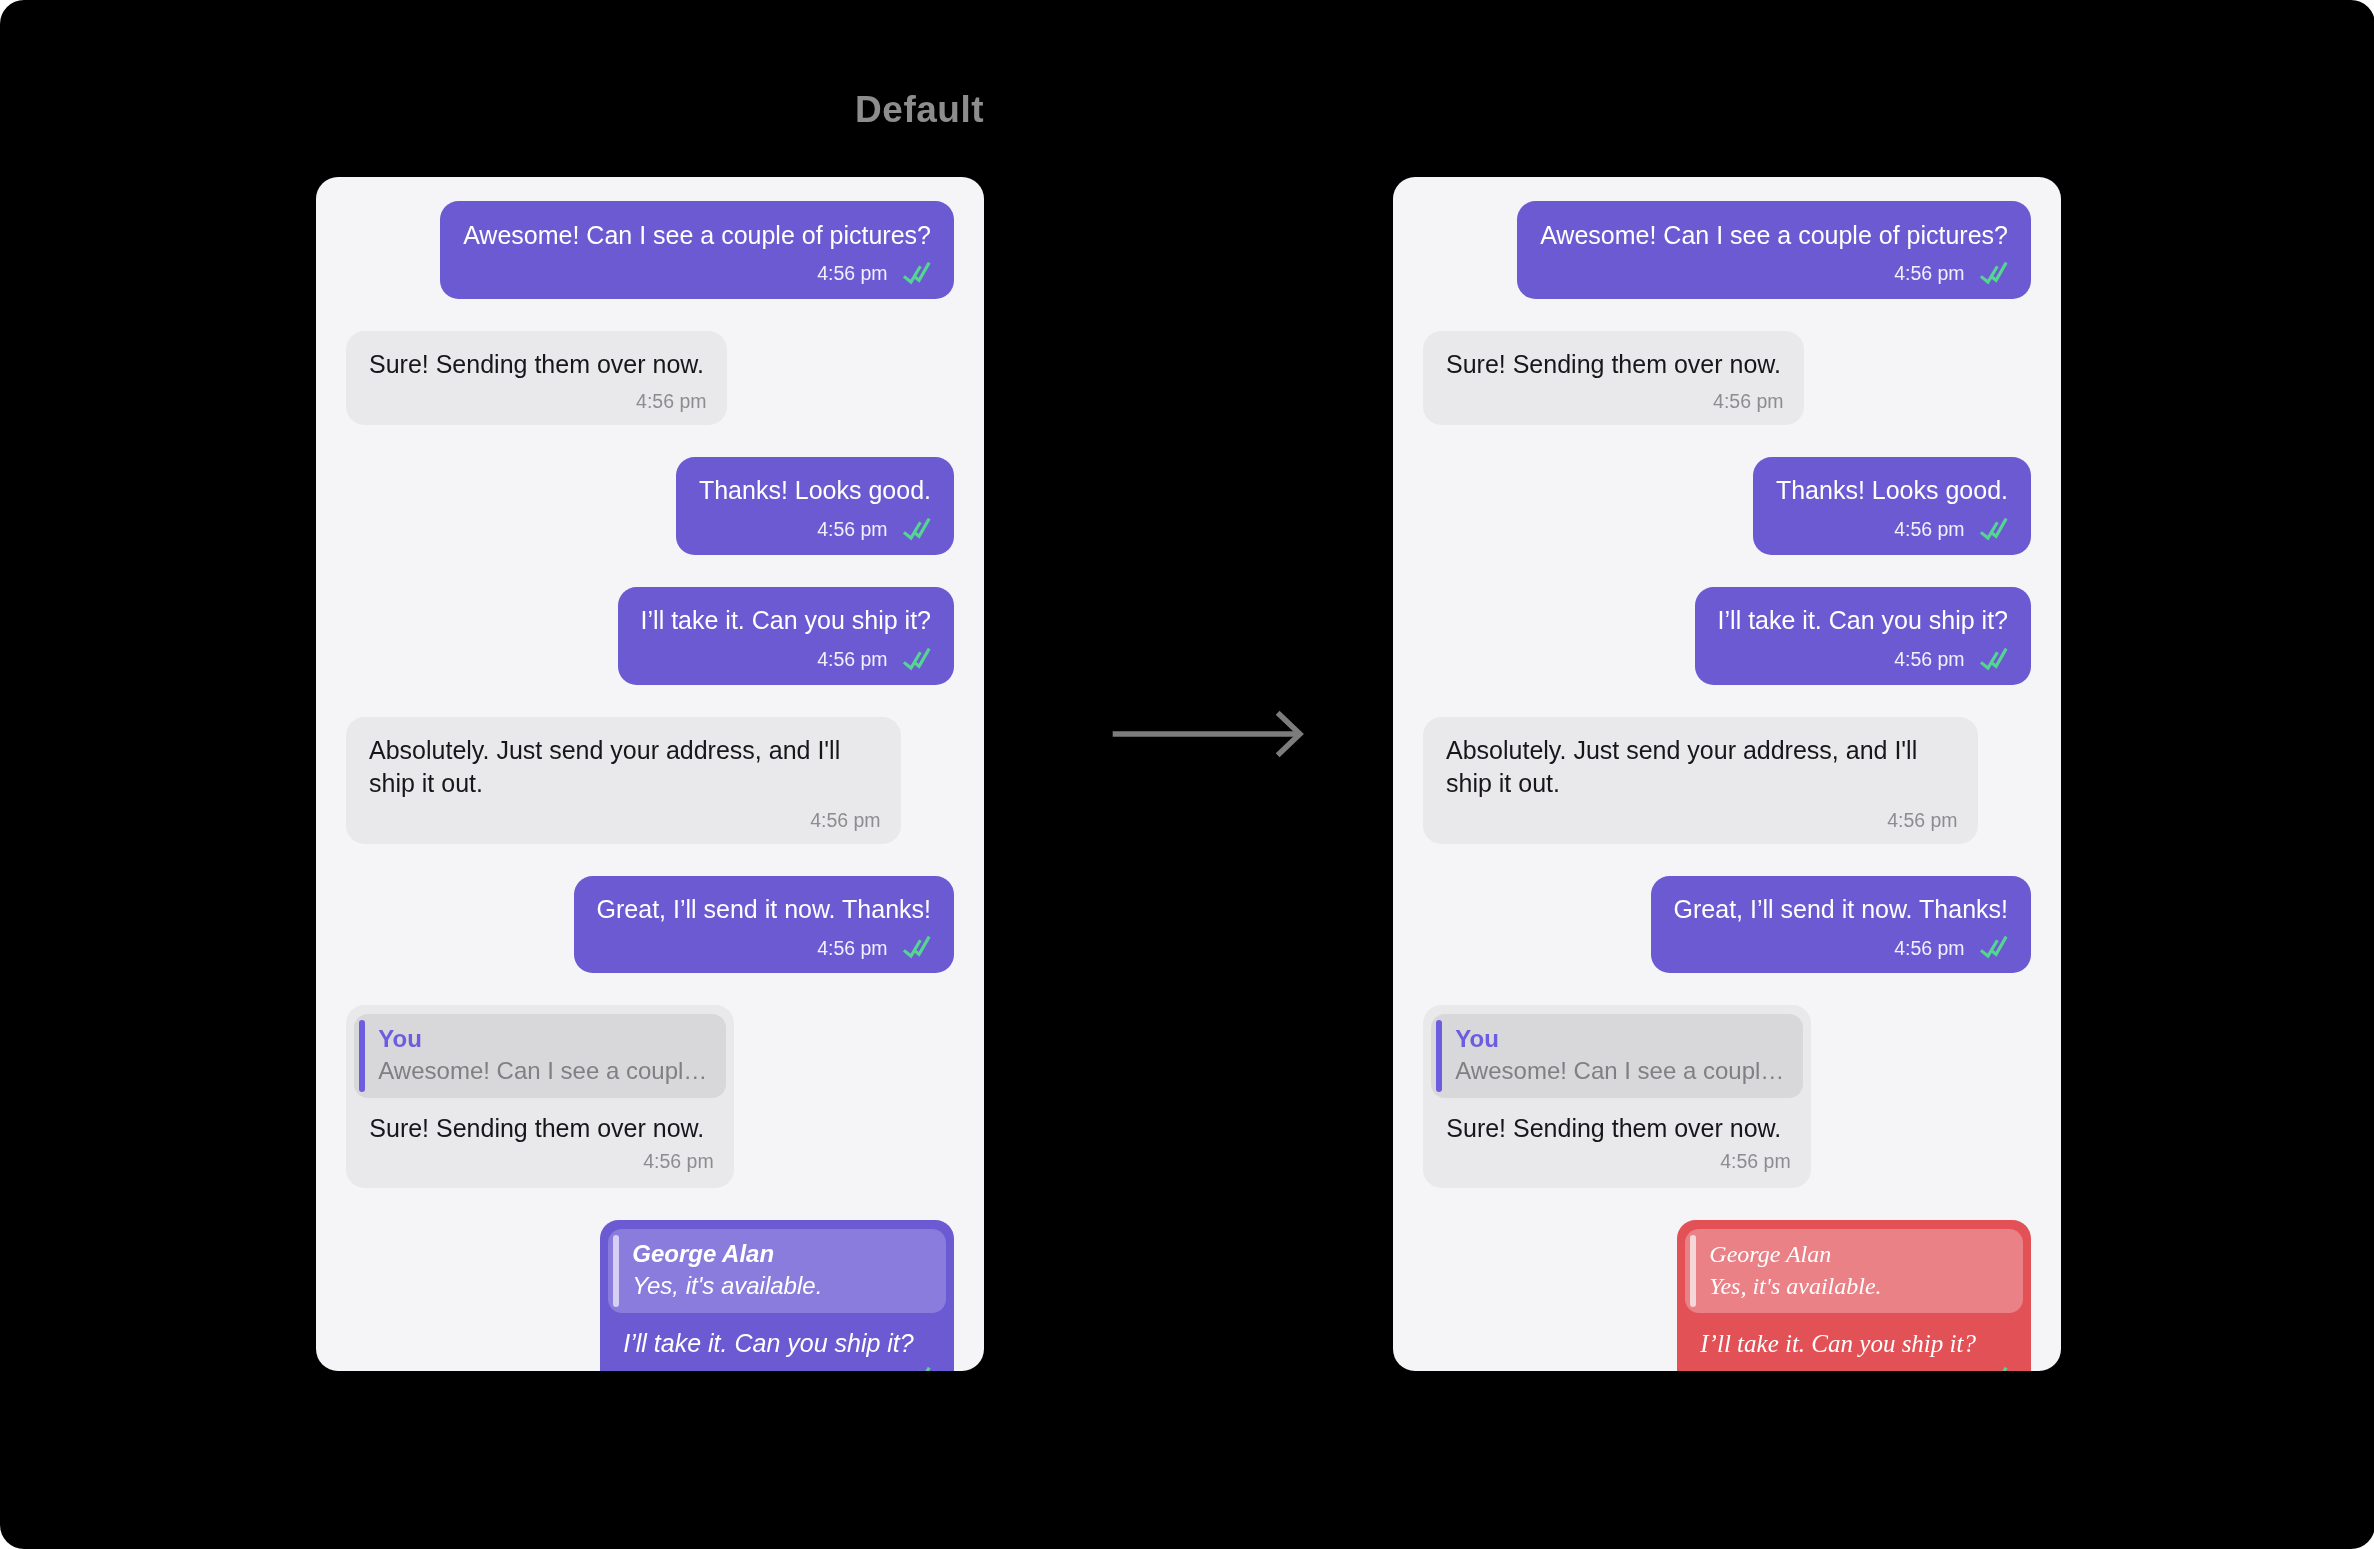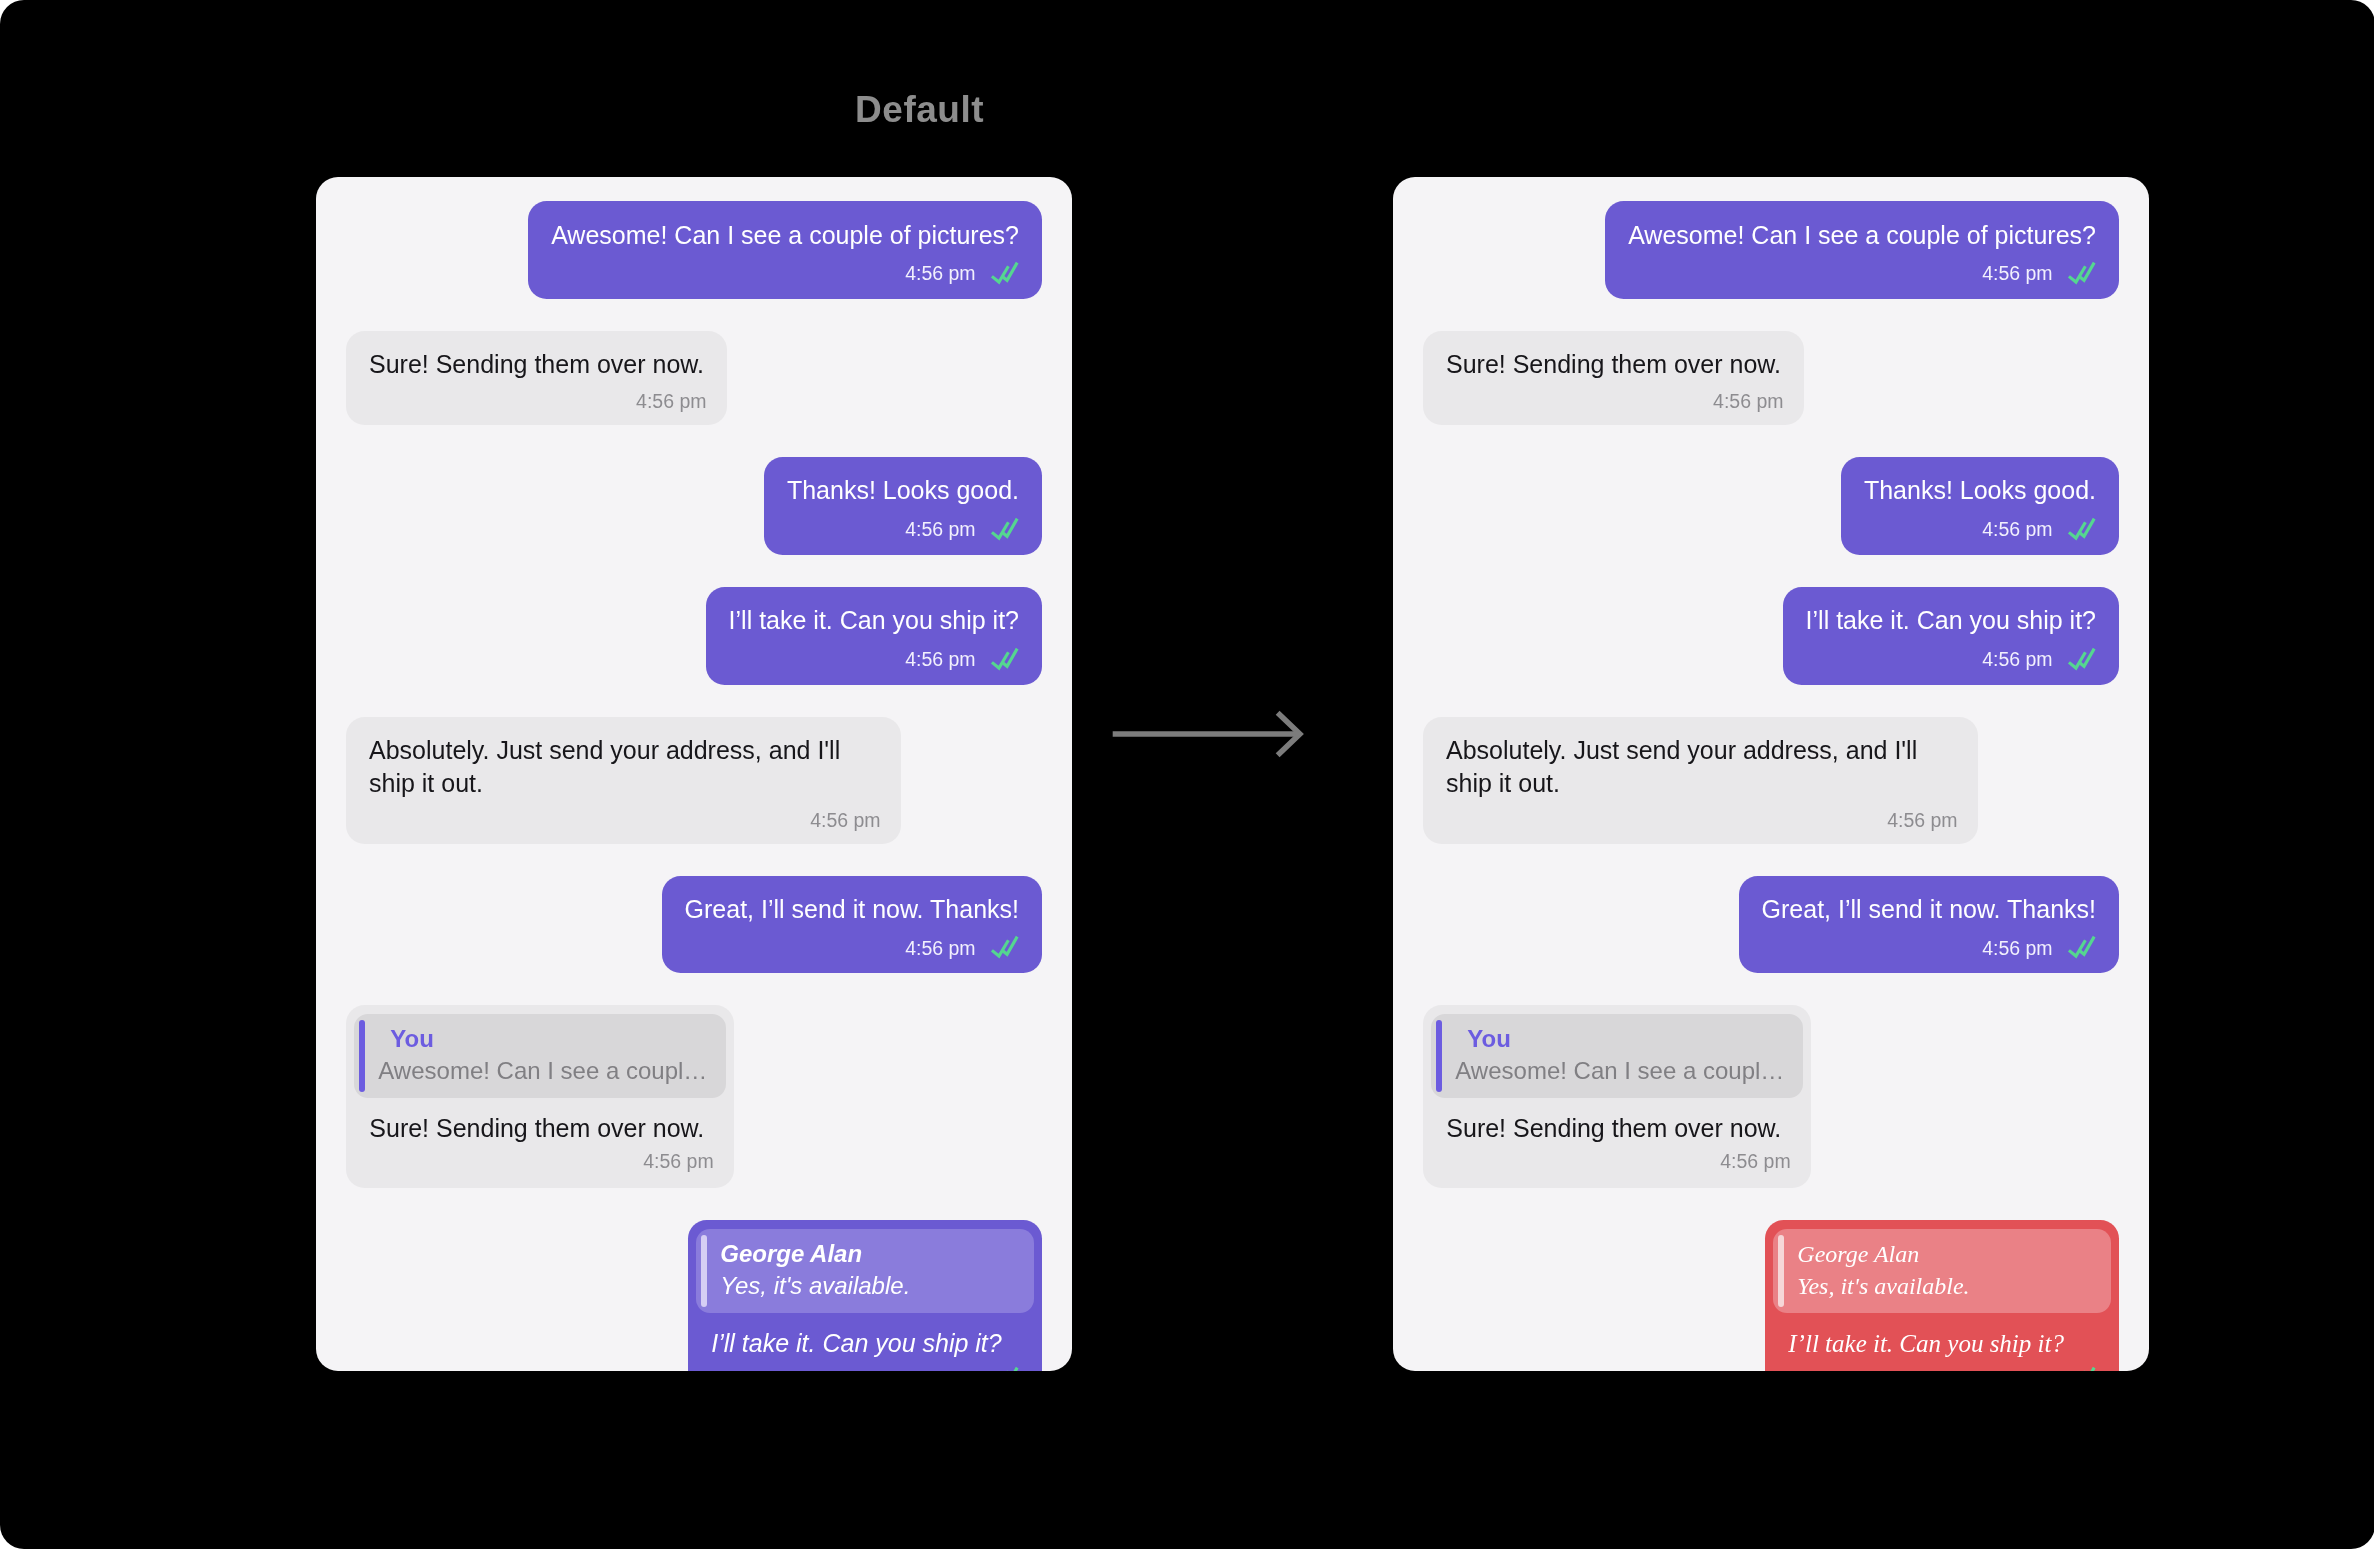--- a/index.html
+++ b/index.html
@@ -27,21 +27,21 @@
     font-weight: 700;
     color: var(--panel-title, #8d8d8d);
     letter-spacing: 0.5px;
   }
   #title-default { left: 316px; }
   #title-styled  { left: 1393px; }
 
   .chat-card {
     position: absolute;
     top: 177px;
-    width: 756px;
+    width: 668px;
     height: 1194px;
     background: var(--card-background, #f5f4f6);
     border-radius: 22px;
     box-sizing: border-box;
     padding: 24px 30px;
     display: flex;
     flex-direction: column;
     gap: 32px;
     overflow: hidden;
   }
@@ -120,21 +120,21 @@
   }
   .quote-text {
     font-size: 24px;
     line-height: 32px;
     white-space: nowrap;
     overflow: hidden;
     text-overflow: ellipsis;
   }
   .msg.in .quote { background: var(--incoming-quote, #d8d7d9); }
   .msg.in .quote-bar { background: var(--incoming-quote-accent, #6c5ce0); }
-  .msg.in .quote-author { color: var(--incoming-quote-accent, #6c5ce0); font-weight: 600; margin-left: 12px; }
+  .msg.in .quote-author { color: var(--incoming-quote-accent, #6c5ce0); font-weight: 600; }
   .msg.in .quote-text { color: #807f83; }
 
   .msg.out .quote { background: var(--outgoing-quote, #8a7cdc); color: #ffffff; }
   .msg.out .quote-bar { background: var(--outgoing-quote-bar, #d6cef4); }
 
   
   .msg.red {
     background: var(--styled-bubble, #e25156);
     font-family: "Liberation Serif", serif;
   }

